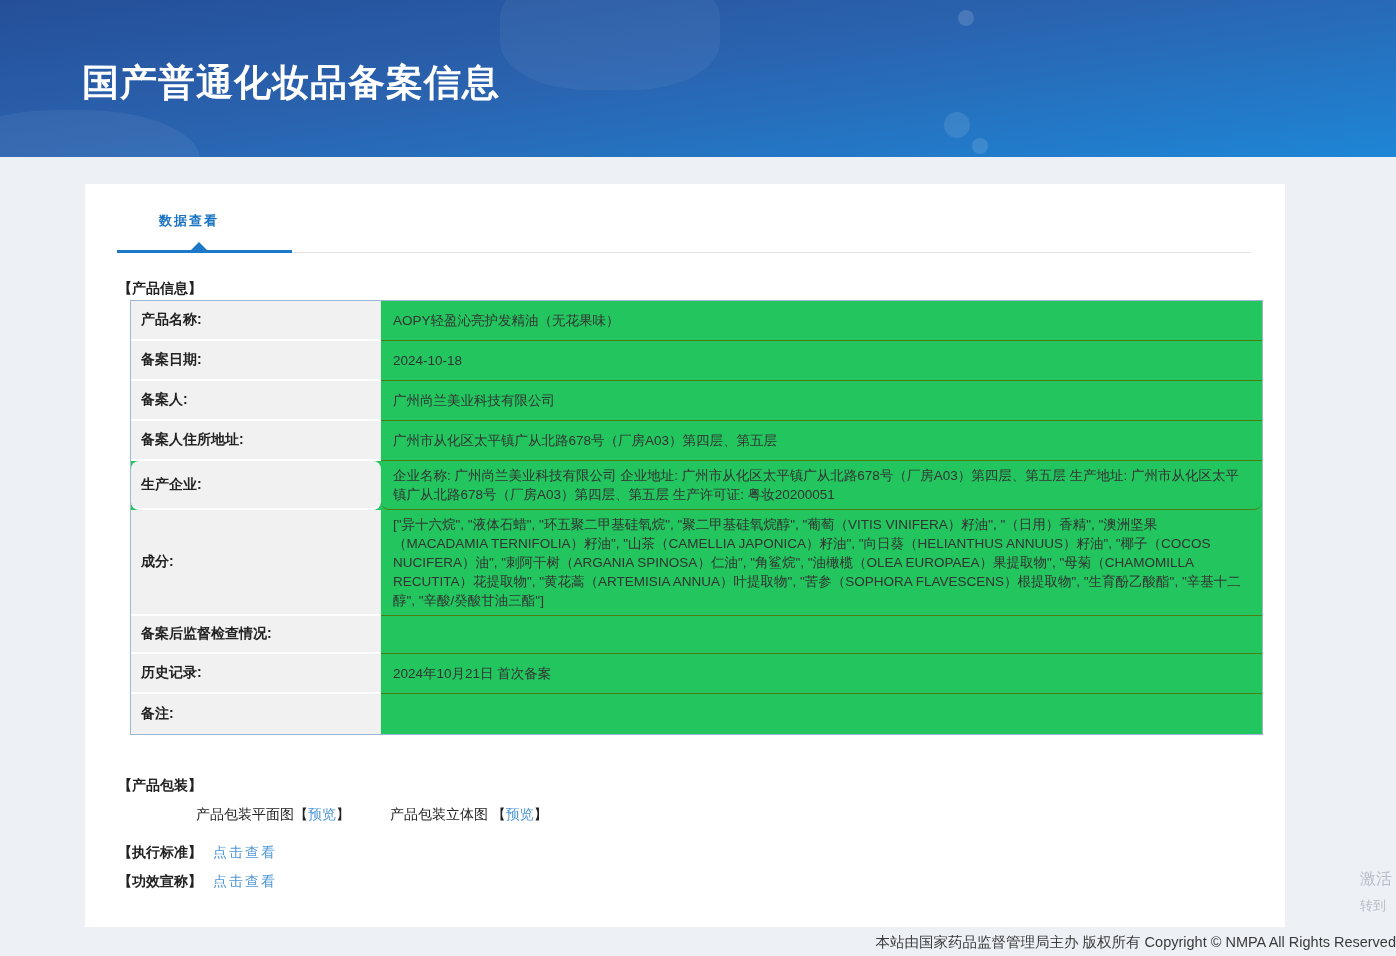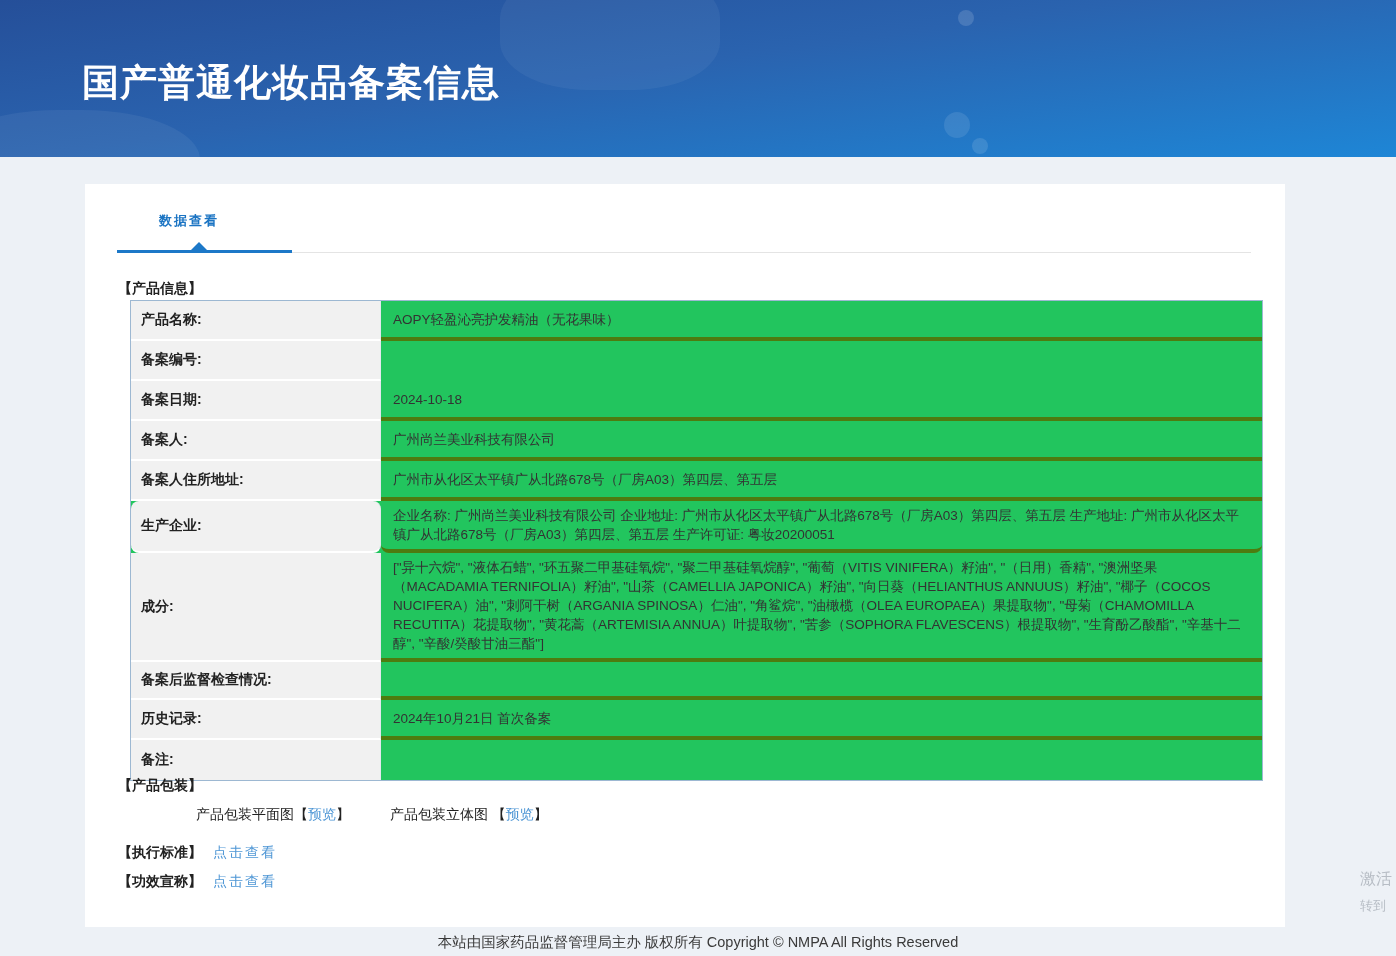--- a/index.html
+++ b/index.html
@@ -61,40 +61,40 @@
     padding:4px 8px 4px 10px;
     font-size:14px; font-weight:700; color:#222;
     border-right:1px solid #e4e9ee;
     border-bottom:2px solid #ffffff;
   }
   .t-value {
     flex:1 1 auto;
     display:flex; align-items:center;
     padding:5px 14px 5px 12px;
     font-size:13.5px; color:#333; line-height:19px;
-    border-bottom:4px solid #4d7c0f;
+    border-bottom:1px solid #4d7c0f;
   }
   .t-row:last-child .t-label, .t-row:last-child .t-value { border-bottom:none; }
   .h40 { min-height:40px; } .h47 { min-height:47px;border-radius:8px; }
   .h89 { min-height:89px; } .h38 { min-height:38px; }
   
   .pkg-row { position:absolute; left:111px; top:622px; font-size:14px; color:#222; }
   .pkg-item { display:inline-block; }
   .pkg-item + .pkg-item { margin-left:36px; }
   .bracket { color:#222; font-weight:400; }
   a.blue-link { color:#4e96d5; text-decoration:none; cursor:pointer; }
   .link-row { position:absolute; font-size:14px; }
   .row-standard { left:33px; top:660px; }
   .row-efficacy { left:33px; top:689px; }
   .link-row .sec-inline { font-weight:700; color:#222; }
   .link-row a.blue-link { margin-left:7px; letter-spacing:2px; }
   
   .footer {
     position:absolute; left:0; top:933px; width:1396px;
-    text-align:center; font-size:14.5px; color:#3a3a3a;
+    text-align:right; font-size:14.5px; color:#3a3a3a;
   }
   
   .watermark { position:absolute; left:1360px; top:869px; color:#b7bdc5; white-space:nowrap; }
   .wm1 { font-size:16px; }
   .wm2 { font-size:13px; margin-top:7px; }
 </style>
 </head>
 <body>
 
 <div class="hero">
@@ -114,21 +114,20 @@
   <div class="tab-caret"></div>
 
   <div class="sec-head sec-product">【产品信息】</div>
 
   <div class="ptable">
     <div class="t-row">
       <div class="t-label h40">产品名称:</div>
       <div class="t-value h40">AOPY轻盈沁亮护发精油（无花果味）</div>
     </div>
     <div class="t-row">
-      <div class="t-label h40">备案编号:</div>
     </div>
     <div class="t-row">
       <div class="t-label h40">备案日期:</div>
       <div class="t-value h40">2024-10-18</div>
     </div>
     <div class="t-row">
       <div class="t-label h40">备案人:</div>
       <div class="t-value h40">广州尚兰美业科技有限公司</div>
     </div>
     <div class="t-row">

